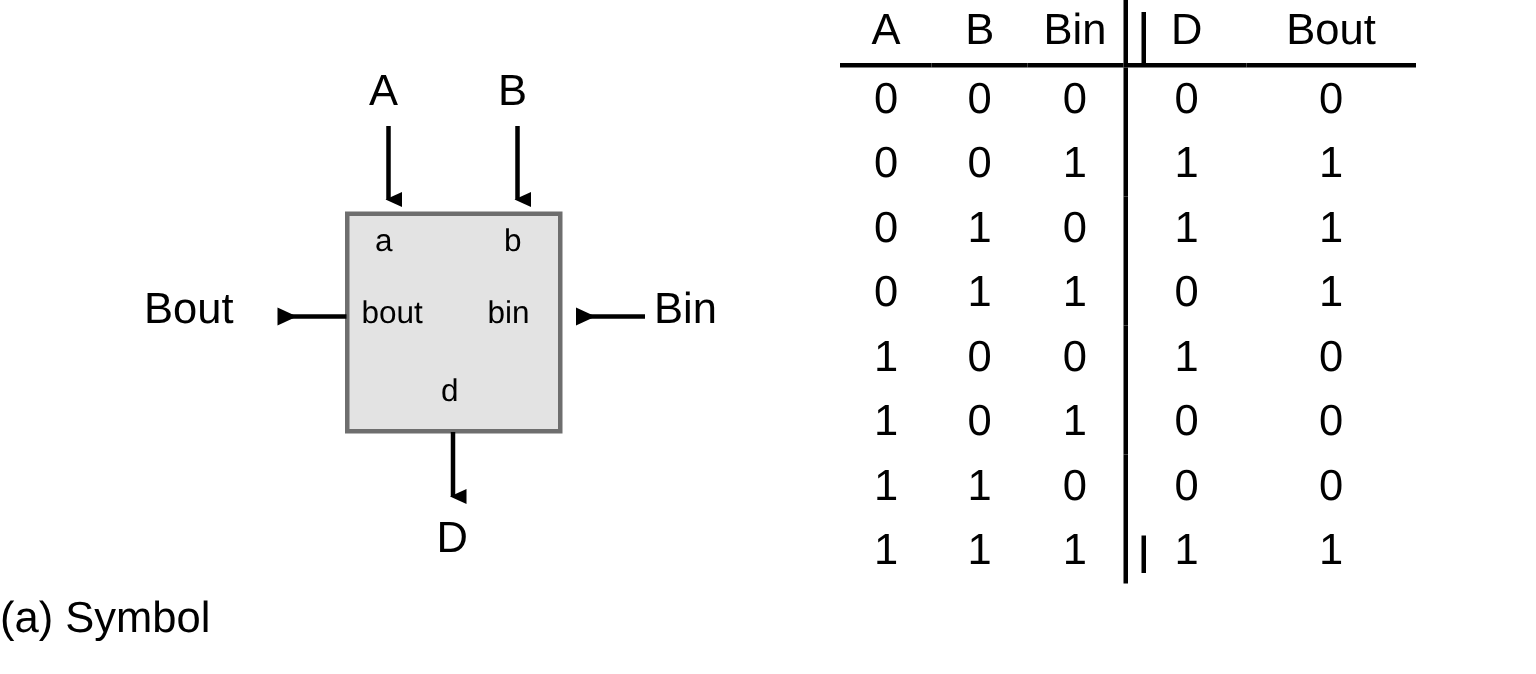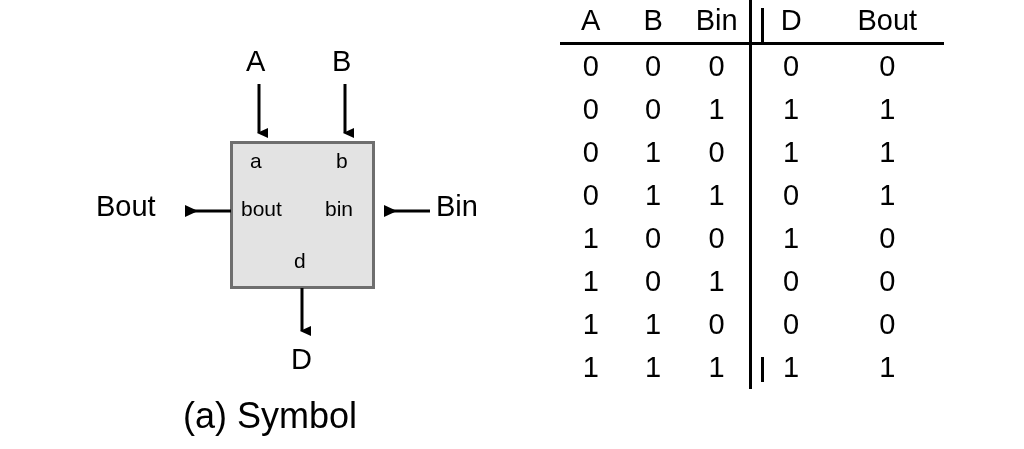--- a/index.html
+++ b/index.html
@@ -106,24 +106,24 @@
     left: 221px;
     top: 357px;
     width: 3px;
     height: 25px;
     background: #000;
   }
 
   
   .caption {
     position: absolute;
-    font-size: 36px;
+    font-size: 29px;
     line-height: 1;
     white-space: nowrap;
-    text-align: center;
+    text-align: left;
   }
   #caption-a { left: 0;   top: 398px; width: 540px; }
 </style>
 </head>
 <body>
 
 <div id="figure">
 
   <div class="panel" id="panel-symbol">
 

